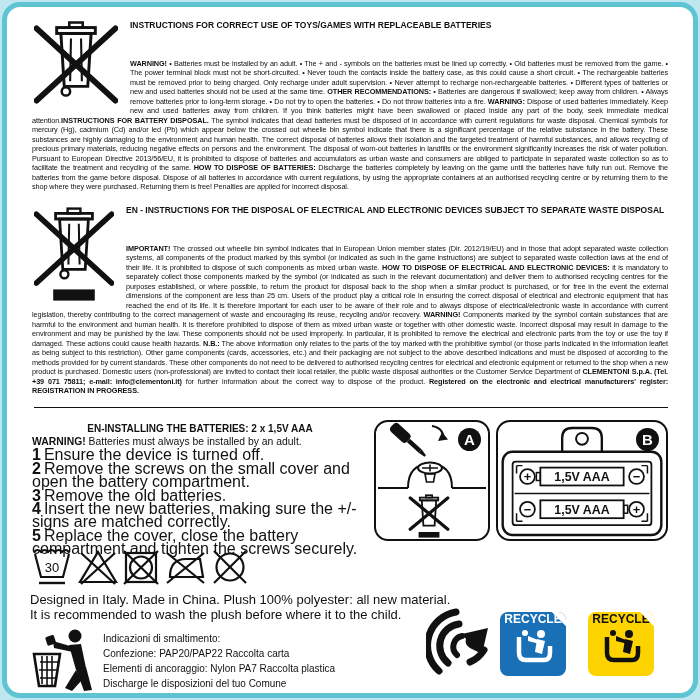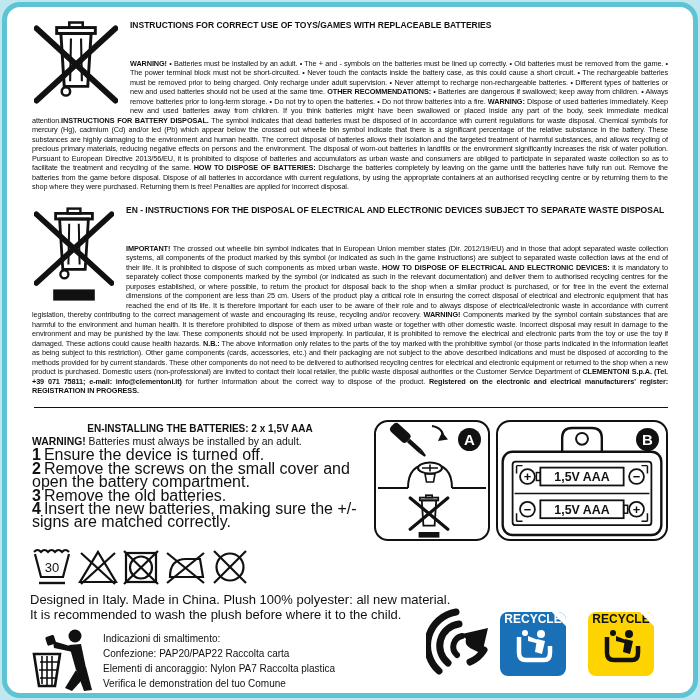--- a/index.html
+++ b/index.html
@@ -87,20 +87,21 @@
 
 <div class="divider"></div>
 
 <div class="sec install">
   <div class="ititle">EN-INSTALLING THE BATTERIES: 2 x 1,5V AAA</div>
   <div class="iline"><b>WARNING!</b> Batteries must always be installed by an adult.</div>
   <div class="step"><span class="num">1</span><span>Ensure the device is turned off.</span></div>
   <div class="step"><span class="num">2</span><span>Remove the screws on the small cover and open the battery compartment.</span></div>
   <div class="step"><span class="num">3</span><span>Remove the old batteries.</span></div>
   <div class="step"><span class="num">4</span><span>Insert the new batteries, making sure the +/- signs are matched correctly.</span></div>
+  <div class="step"><span class="num">5</span><span>Replace the cover, close the battery compartment and tighten the screws securely.</span></div>
 </div>
 
 <div class="panel panelA">
   <svg width="112" height="117" viewBox="0 0 112 117">
     <g transform="rotate(42 30 18)" fill="#111">
       <rect x="10" y="11" width="22" height="11" rx="4"></rect>
       <rect x="32" y="14.5" width="16" height="4.5"></rect>
       <polygon points="48,14.5 55,16 55,18 48,19"></polygon>
     </g>
     <path d="M56,4 q12,2 11,13" fill="none" stroke="#111" stroke-width="2.2"></path>
@@ -193,21 +194,21 @@
   <polygon points="41,17 53,16 58,40 48,42" fill="#111"></polygon>
   <polygon points="48,41 58,39 64,62 56,63" fill="#111"></polygon>
   <polygon points="48,42 54,52 44,63 37,60" fill="#111"></polygon>
   <polygon points="42,18 45,24 26,20 25,13" fill="#111"></polygon>
   <rect x="18" y="8" width="9" height="9" rx="1.5" transform="rotate(-18 22 12)" fill="#111"></rect>
 </svg>
 <div class="sec bottom-text">
   <div>Indicazioni di smaltimento:</div>
   <div>Confezione: PAP20/PAP22 Raccolta carta</div>
   <div>Elementi di ancoraggio: Nylon PA7 Raccolta plastica</div>
-  <div>Verifica le demonstration del tuo Comune</div>
+  <div>Discharge le disposizioni del tuo Comune</div>
 </div>
 
 <svg class="sec" style="left:426px;top:606px;" width="66" height="72" viewBox="0 0 66 72">
   <path d="M30,6 A34,34 0 0 0 13,65" fill="none" stroke="#111" stroke-width="7" stroke-linecap="round"></path>
   <path d="M33,18 A22,22 0 0 0 22,57" fill="none" stroke="#111" stroke-width="7" stroke-linecap="round"></path>
   <path d="M36,30 A11,11 0 0 0 31,49" fill="none" stroke="#111" stroke-width="6" stroke-linecap="round"></path>
   <path d="M36,28 L62,22 L56,48 L44,42 Q38,38 40,33 Z" fill="#111"></path>
   <path d="M44,56 A30,30 0 0 0 58,44" fill="none" stroke="#111" stroke-width="7" stroke-linecap="round"></path>
 </svg>
 

